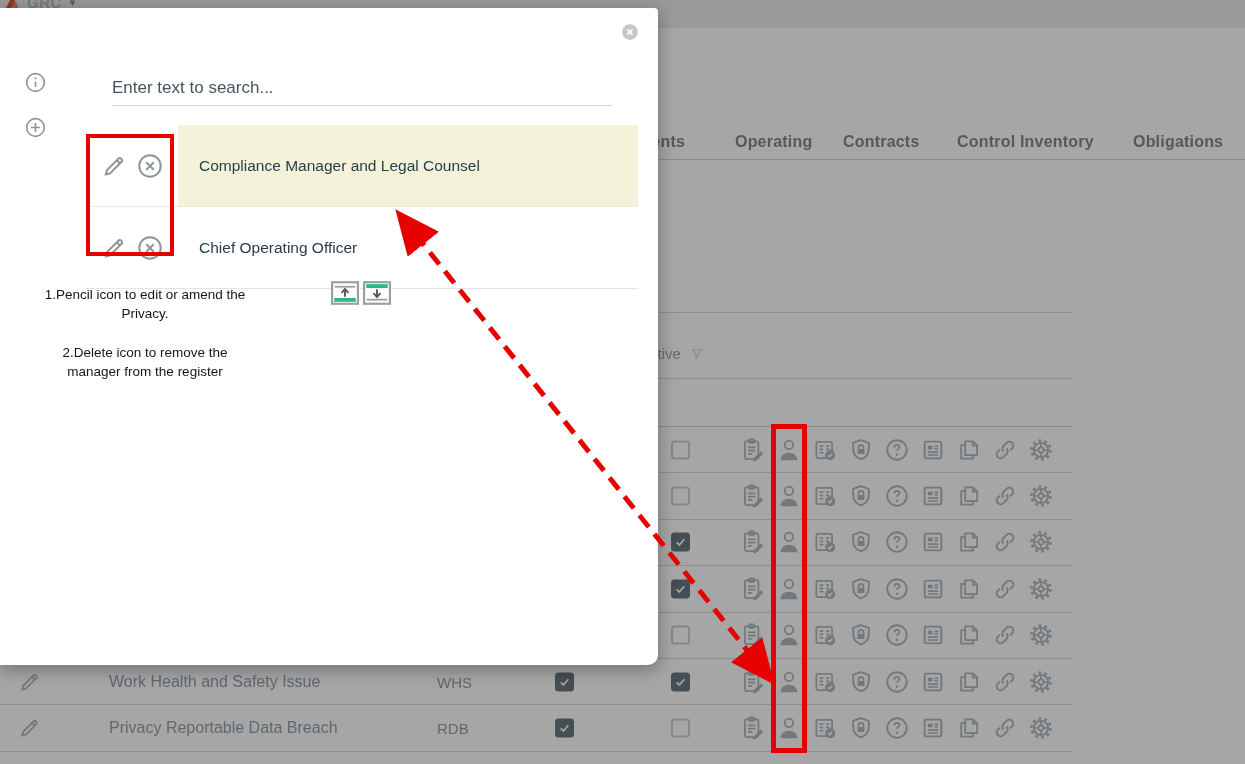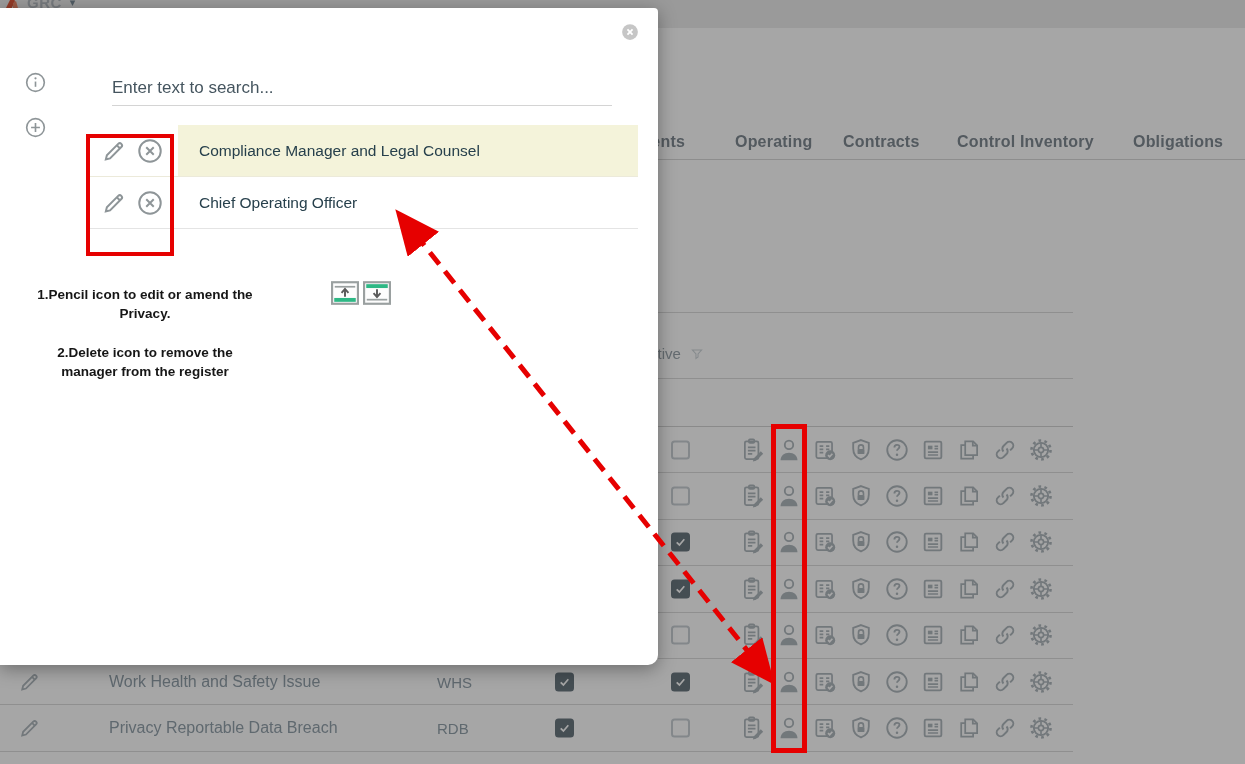--- a/index.html
+++ b/index.html
@@ -47,27 +47,27 @@
   .m-title{position:absolute;left:26px;top:13px;font-size:23px;color:#24414f;letter-spacing:.2px;white-space:nowrap;}
   .m-close{position:absolute;left:621px;top:15px;width:18px;height:18px;cursor:pointer;border:0;background:none;padding:0;}
   .m-info,.m-plus{position:absolute;left:24px;width:23px;height:23px;color:#8e9598;cursor:pointer;}
   .m-info{top:63px;}
   .m-plus{top:108px;}
   .m-search{position:absolute;left:112px;top:68px;width:500px;height:30px;border:0;outline:none;
             border-bottom:1px solid #d4d4d4;font-family:"Liberation Sans",sans-serif;
             font-size:17px;color:#7f1d1d;background:transparent;padding:0 0 6px 0;}
   .m-search::placeholder{color:#45555f;opacity:1;}
   .mlist{position:absolute;left:86px;top:117px;width:552px;}
-  .mrow{display:flex;align-items:stretch;height:52px;border-bottom:1px solid #eceada;cursor:pointer;}
+  .mrow{display:flex;align-items:stretch;height:82px;border-bottom:1px solid #eceada;cursor:pointer;}
   .mrow.r2{border-bottom:1px solid #e4e4e4;}
   .micons{width:92px;display:flex;align-items:center;justify-content:center;gap:8px;flex:0 0 auto;}
   .micons svg{width:28px;height:28px;color:#8e9598;cursor:pointer;}
   .mlabel{flex:1;display:flex;align-items:center;padding-left:21px;font-size:15.5px;color:#27404c;}
   .mrow.r1 .mlabel{background:#f4f3da;}
-  .note{position:absolute;left:28px;width:234px;text-align:center;font-size:13.5px;font-weight:bold;
+  .note{position:absolute;left:28px;width:234px;text-align:center;font-size:13.5px;font-weight:normal;
         color:#161616;line-height:1.4;}
   .note1{top:278px;}
   .note2{top:336px;}
   .gridbtns{position:absolute;left:331px;top:273px;display:flex;gap:4px;}
   .gridbtns svg{width:28px;height:24px;cursor:pointer;}
 
   
   .annot{position:absolute;z-index:40;pointer-events:none;}
   .redbox{position:absolute;border:4px solid #e60000;}
   .redbox1{left:86px;top:134px;width:88px;height:122px;}

